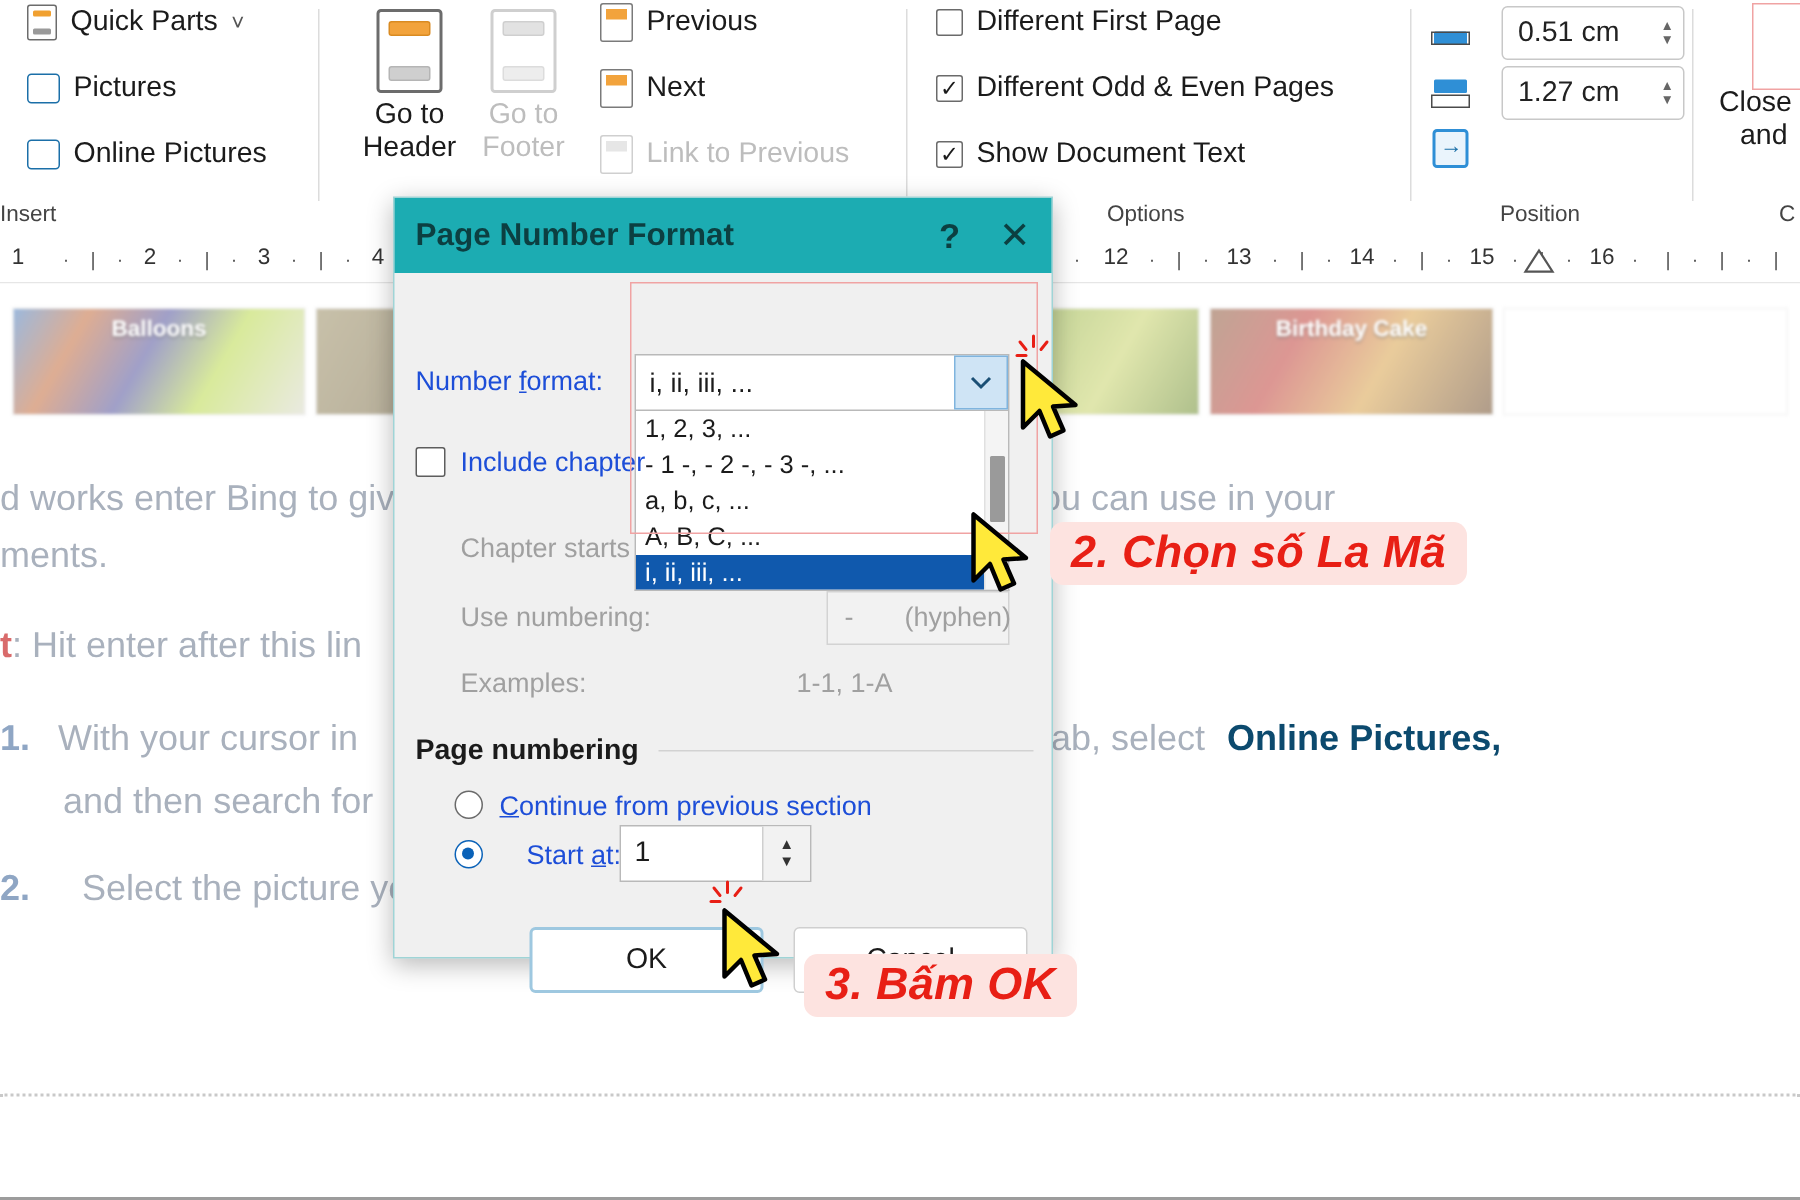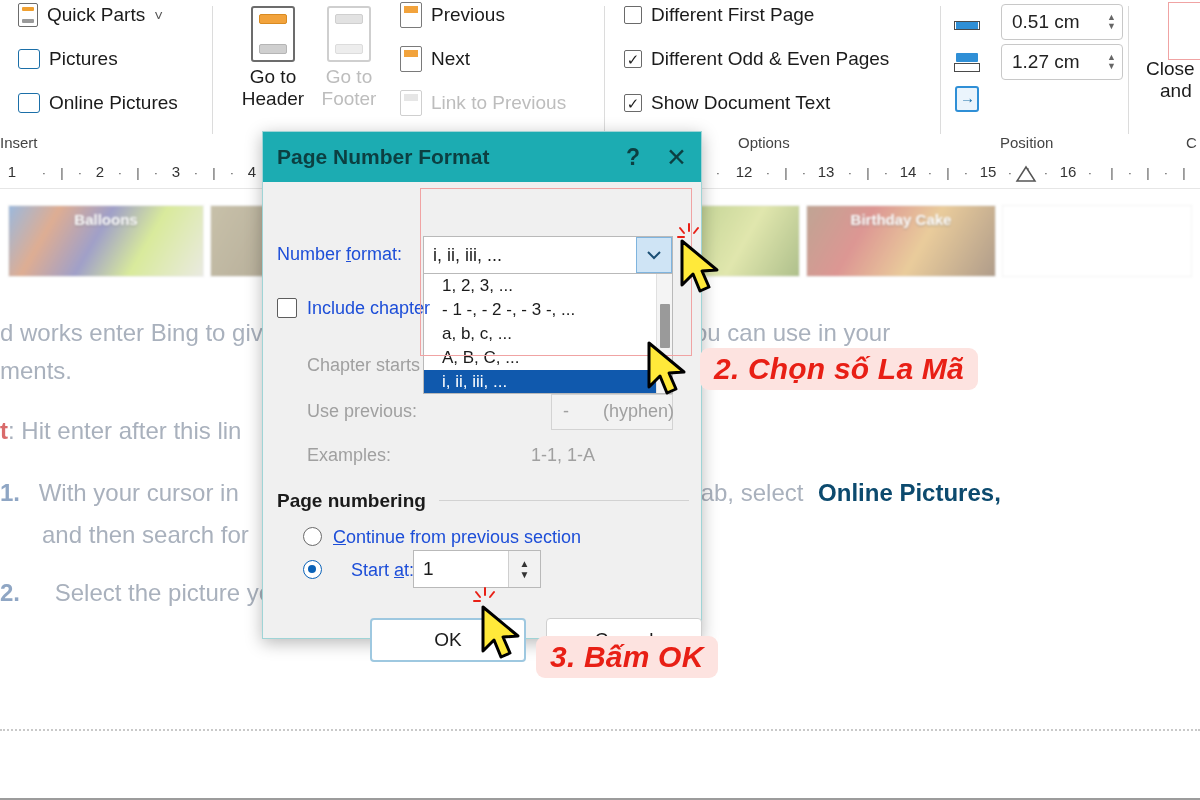--- a/index.html
+++ b/index.html
@@ -143,21 +143,21 @@
   }
   .combo .arrowbtn svg { display:block; }
 
   .dropdown {
     position:absolute; left:160px; top:92px; width:250px; height:120px;
     background:#ffffff; border:1px solid #b9b9b9; border-top:none;
     overflow:hidden;
   }
   .dd-list { position:absolute; left:0; top:0; right:16px; }
   .dd-item {
-    height:24px; line-height:24px; padding-left:18px; font-size:17px;
+    height:24px; line-height:24px; padding-left:6px; font-size:17px;
     color:#1b1b1b; white-space:nowrap;
   }
   .dd-item.sel { background:#1059ad; color:#ffffff; }
   .dd-scroll {
     position:absolute; right:0; top:0; width:16px; bottom:0; background:#f4f4f4;
     border-left:1px solid #e0e0e0;
   }
   .dd-thumb {
     position:absolute; left:3px; top:30px; width:10px; height:44px;
     background:#9a9a9a; border-radius:1px;
@@ -193,21 +193,21 @@
   .numbox .v { flex:1; padding-left:9px; font-size:19px; color:#1b1b1b; }
   .numbox .st {
     width:32px; height:36px; background:#f2f2f2; border-left:1px solid #cfcfcf;
     display:flex; flex-direction:column; align-items:center; justify-content:center;
     font-size:10px; color:#333; line-height:11px;
   }
 
   .btn {
     position:absolute; height:44px; background:#ffffff; border:1px solid #cfcfcf;
     border-radius:4px; display:flex; align-items:center; justify-content:center;
-    font-size:19px; color:#1b1b1b;margin-left:17px;
+    font-size:19px; color:#1b1b1b;
   }
   .btn.primary { border:2px solid #9ec8e0; }
 
   
   .anno {
     position:absolute; background:#fde3e0; border-radius:9px;
     color:#e81f15; font-weight:bold; font-style:italic;
     display:flex; align-items:center; padding:4px 14px;
     white-space:nowrap; letter-spacing:.2px;
   }
@@ -478,21 +478,21 @@
         <div class="dd-scroll">
           <div class="dd-thumb"></div>
         </div>
       </div>
 
       <span class="cb-sq" style="left:14px; top:116px;"></span>
       <div class="dlg-label" style="left:44px; top:116px;">Include chapter</div>
 
       <div class="dlg-label muted" style="left:44px; top:173px;">Chapter starts</div>
 
-      <div class="dlg-label muted" style="left:44px; top:219px;">Use previous:</div>
+      <div class="dlg-label muted" style="left:44px; top:219px;">Use numbering:</div>
       <div class="sep-box"></div>
       <div class="sep-val">-</div>
       <div class="sep-name">(hyphen)</div>
 
       <div class="dlg-label muted" style="left:44px; top:263px;">Examples:</div>
       <div class="dlg-label muted" style="left:268px; top:263px;">1-1, 1-A</div>
 
       <div class="grp-title" style="left:14px; top:308px;">Page numbering</div>
       <div class="grp-line" style="left:176px; top:318px; width:250px;"></div>
 

